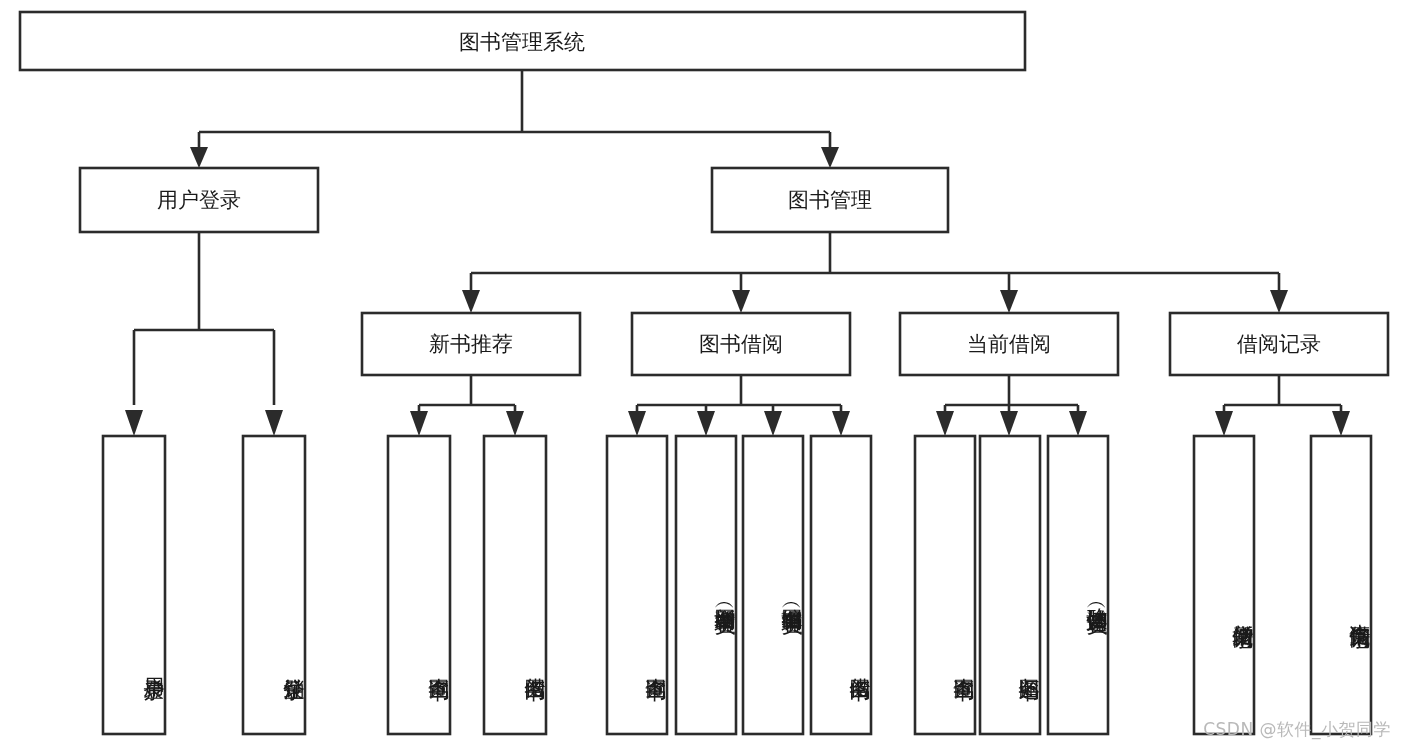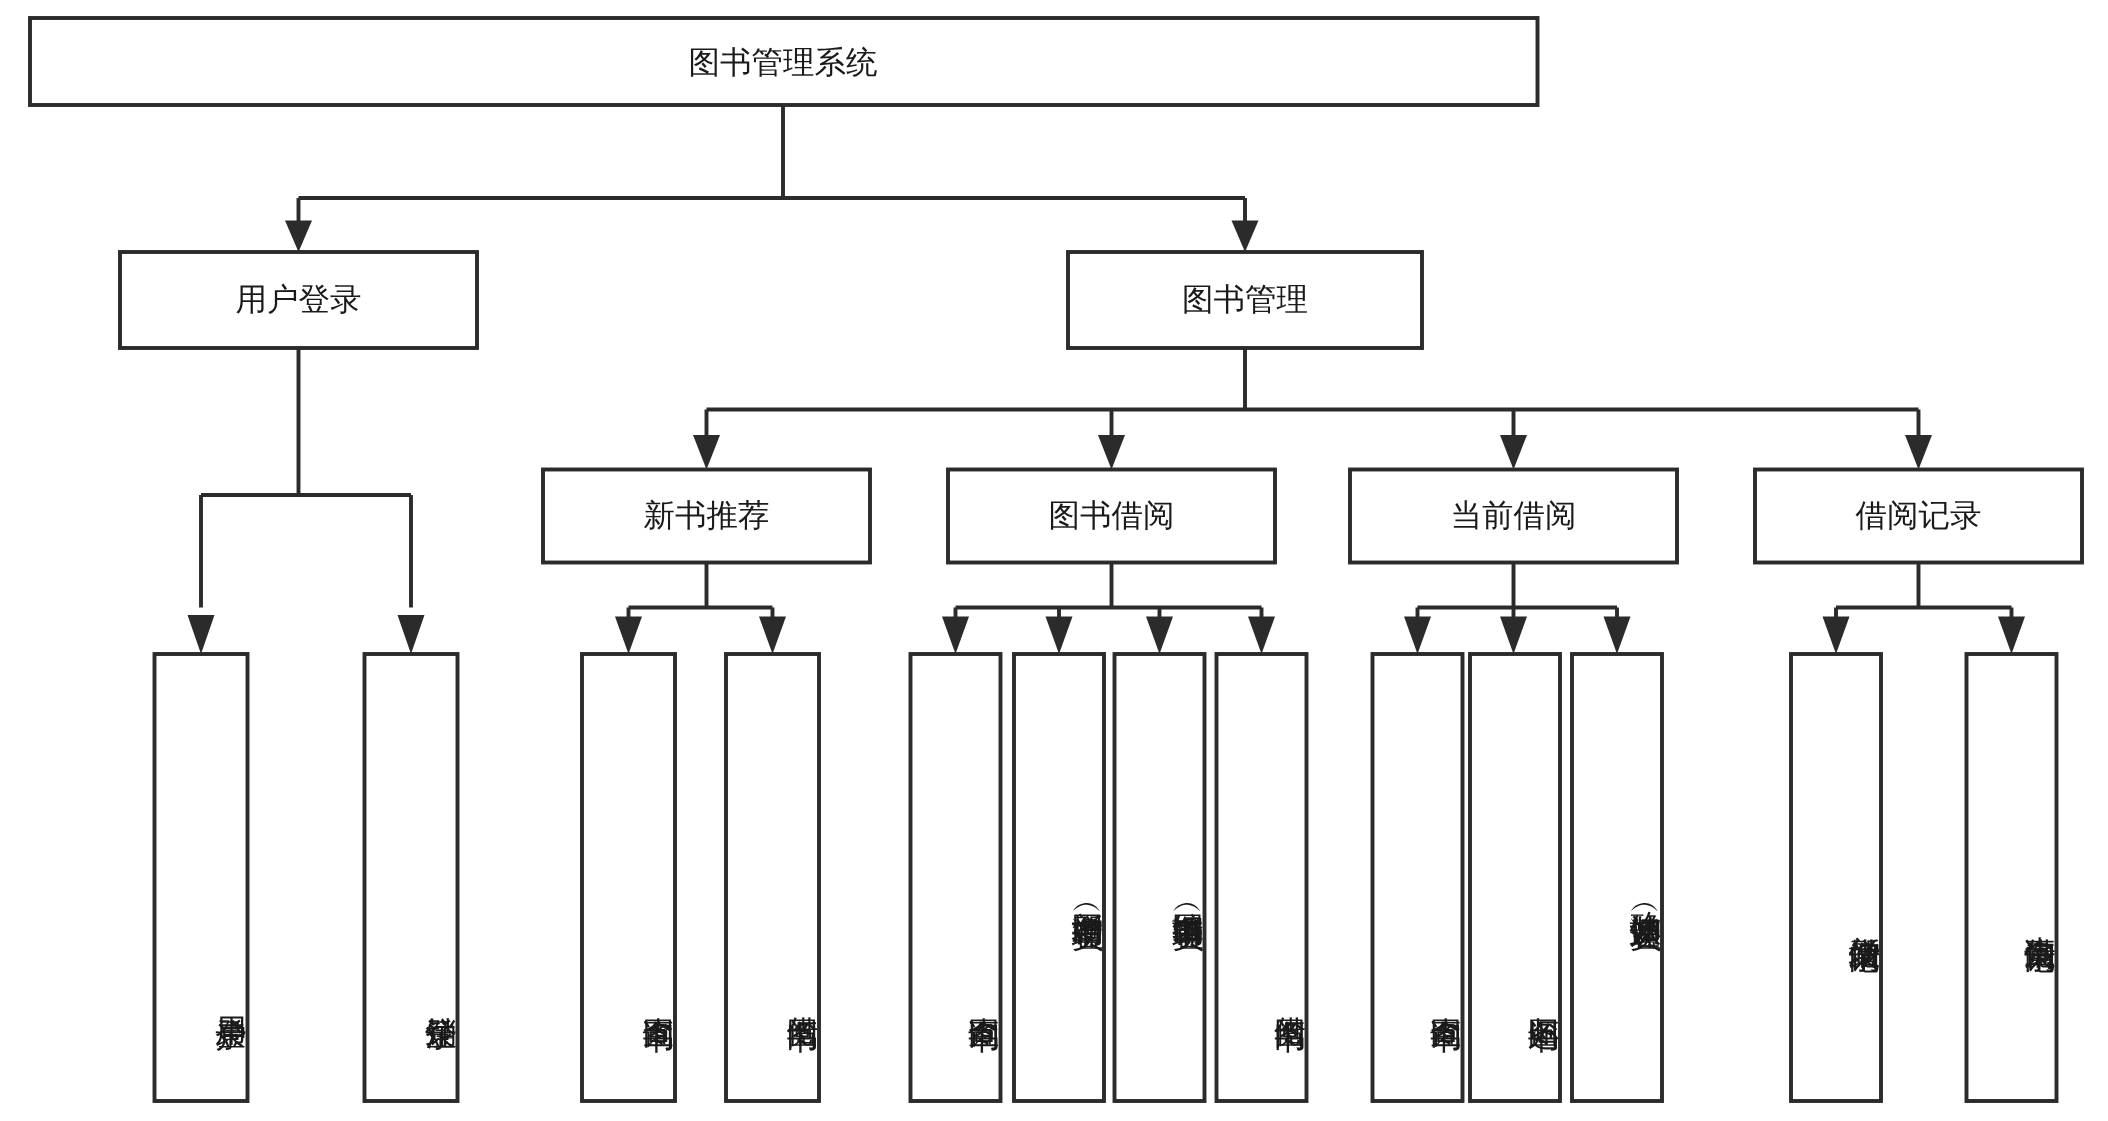--- a/index.html
+++ b/index.html
@@ -185,13 +185,14 @@
   <div class="node-label-v" style="left:743px; top:436px; width:60px; height:298px; padding-top:10px;">编辑图书（管理员）</div>
   <div class="node-label-v" style="left:811px; top:436px; width:60px; height:298px; padding-top:78px;">借阅图书</div>
 
   <div class="node-label-v" style="left:915px; top:436px; width:60px; height:298px; padding-top:78px;">查询图书</div>
   <div class="node-label-v" style="left:980px; top:436px; width:60px; height:298px; padding-top:78px;">归还图书</div>
   <div class="node-label-v" style="left:1048px; top:436px; width:60px; height:298px; padding-top:10px;">确认归还（管理员）</div>
 
   <div class="node-label-v" style="left:1194px; top:436px; width:60px; height:298px; padding-top:25px;">新增借阅记录</div>
   <div class="node-label-v" style="left:1311px; top:436px; width:60px; height:298px; padding-top:25px;">查询借阅记录</div>
 
+  <div class="watermark">CSDN @软件_小贺同学</div>
 </div>
 
 </body></html>

